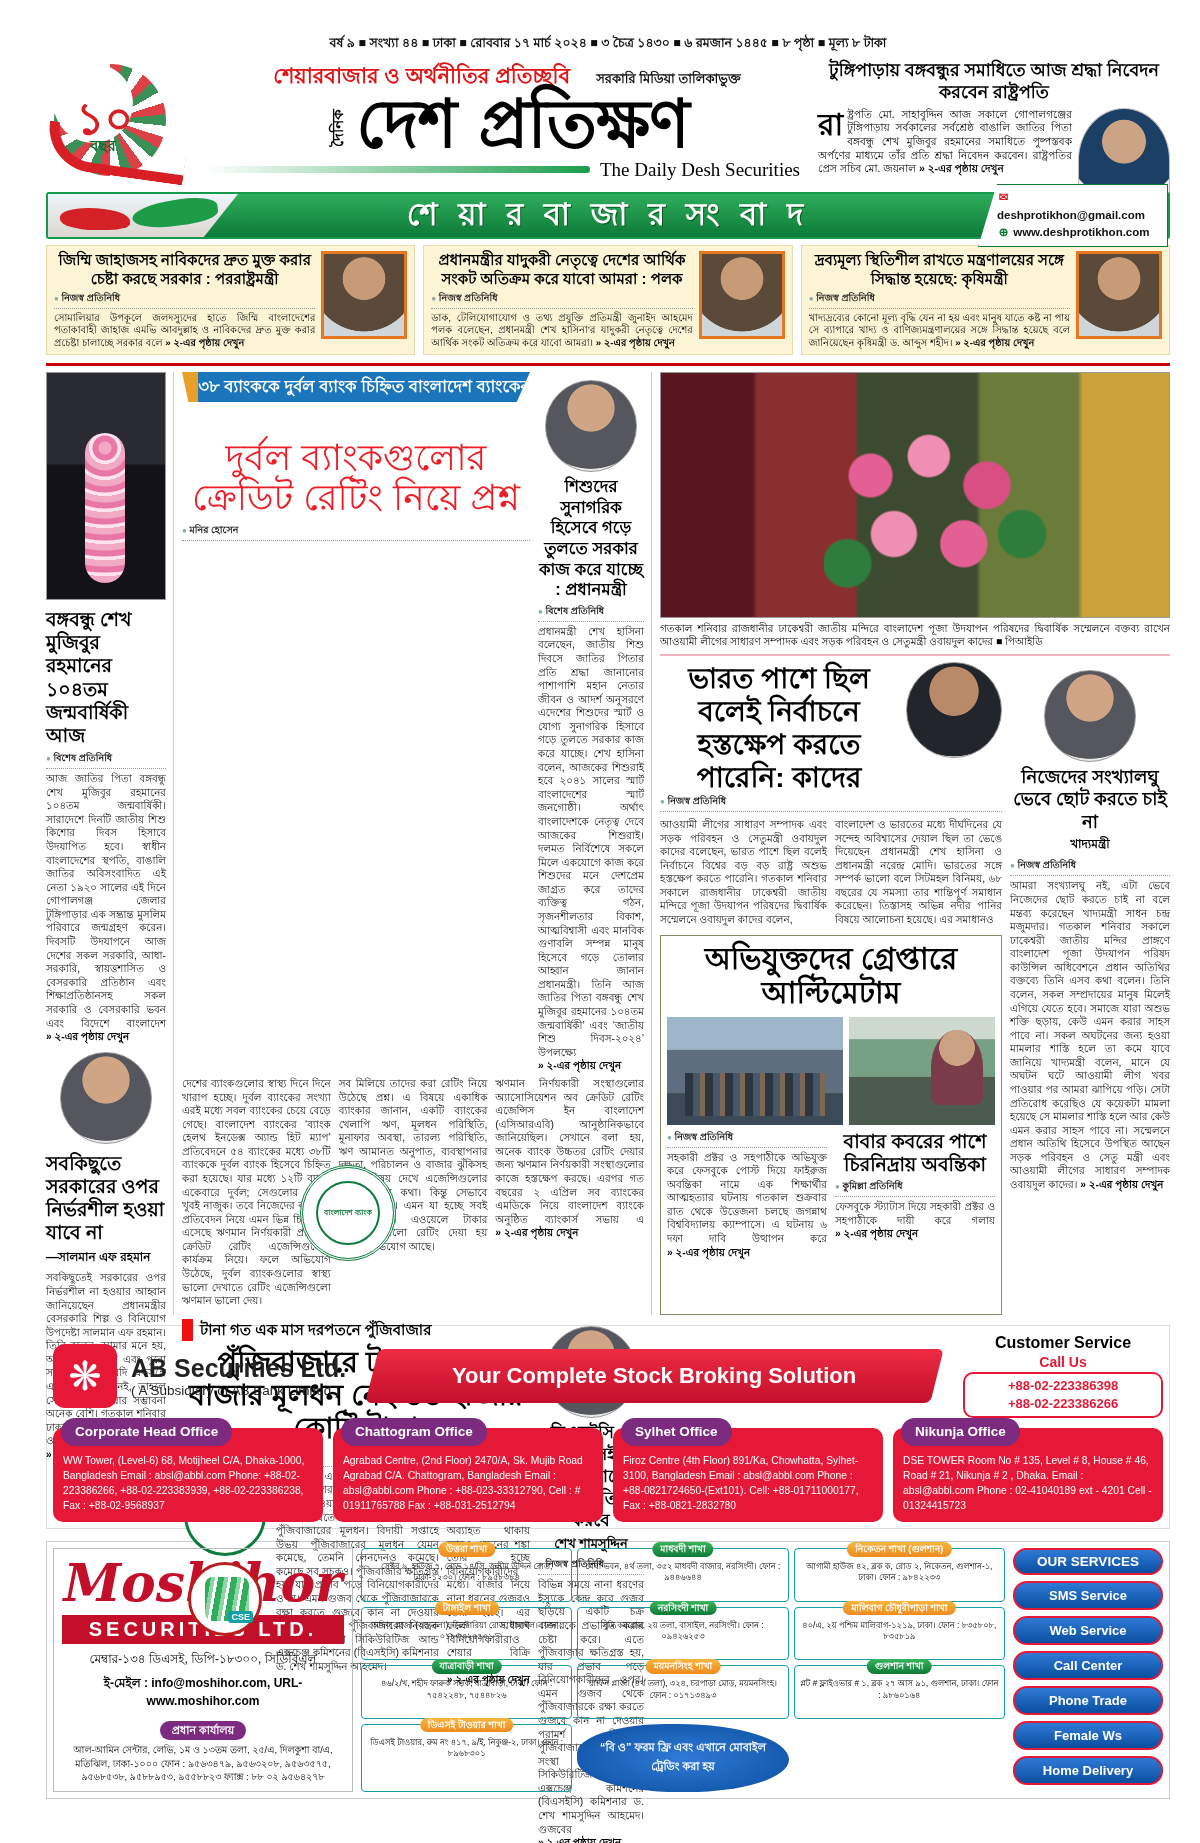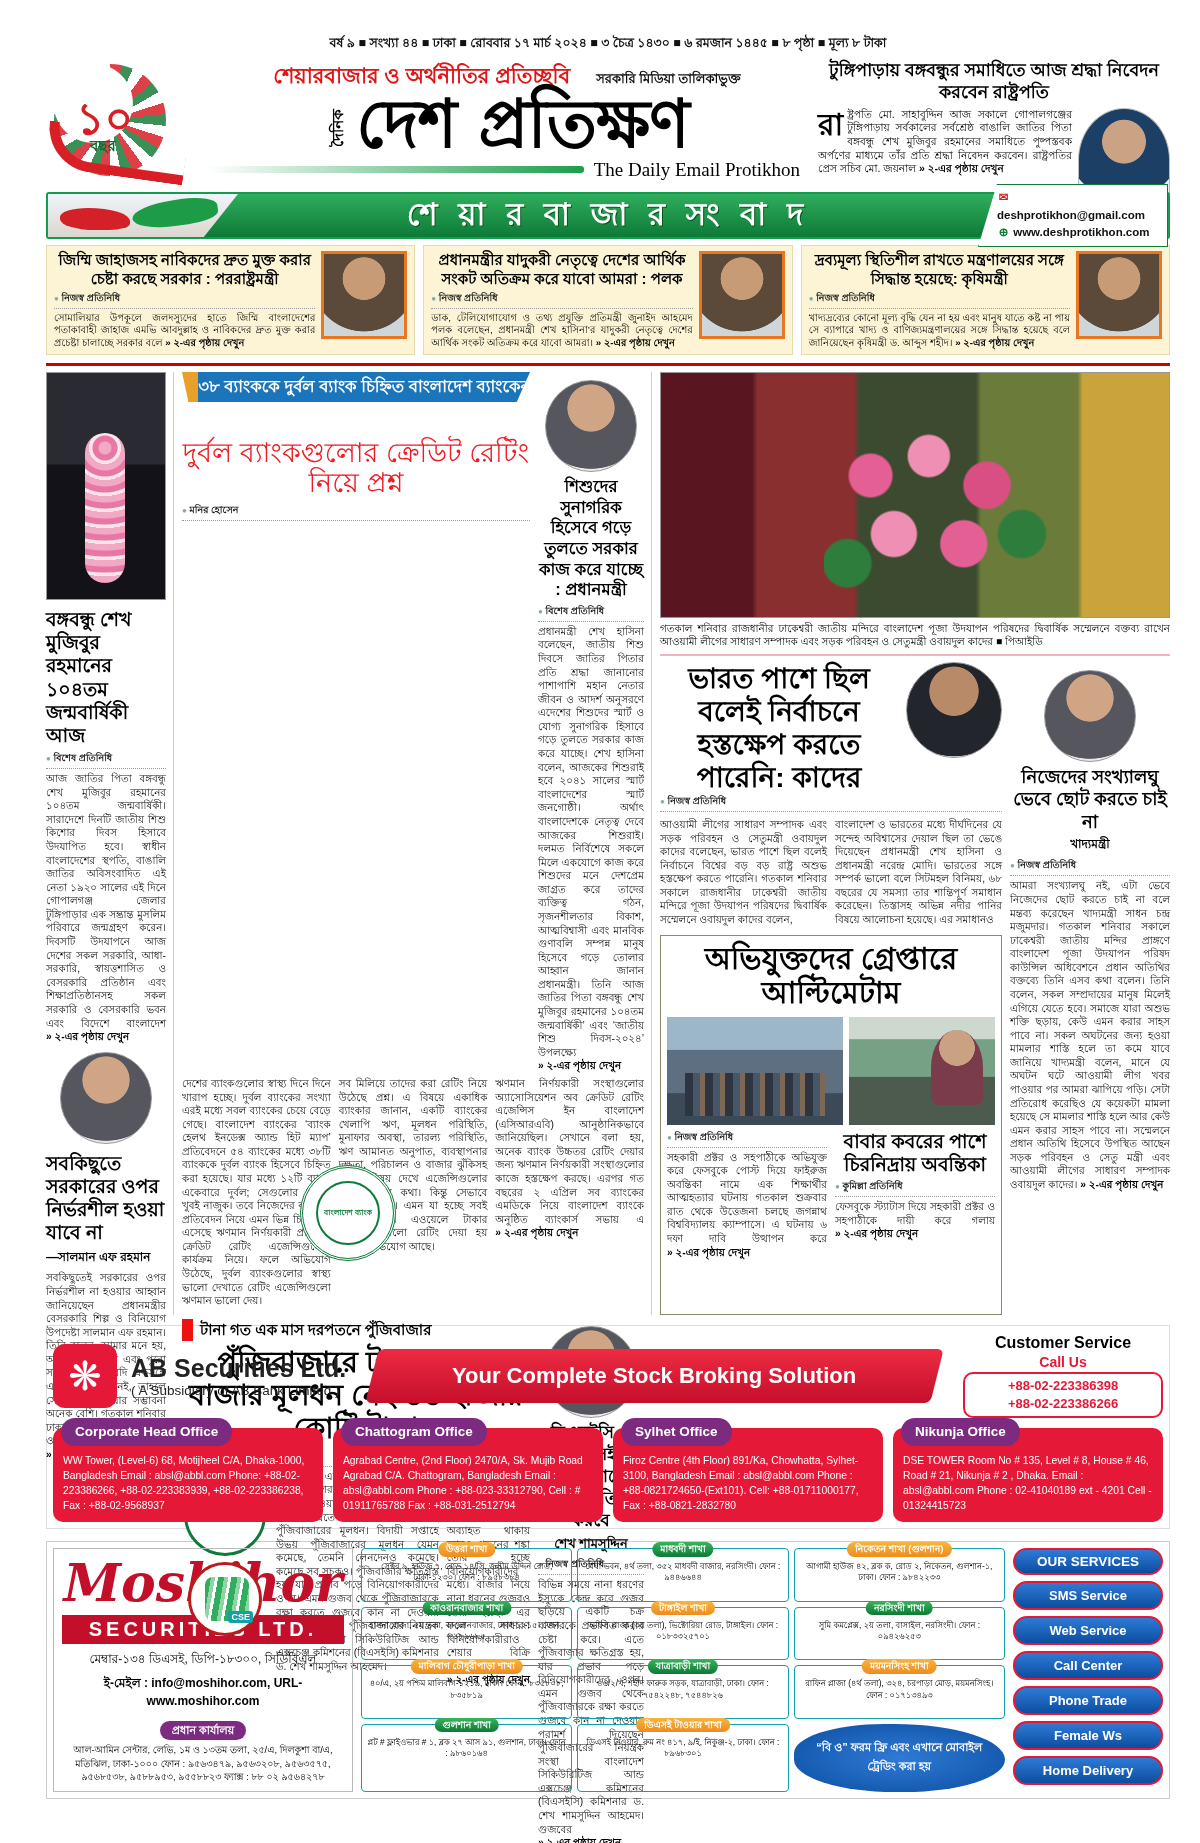--- a/index.html
+++ b/index.html
@@ -70,21 +70,21 @@
   .circ-photo { width:92px; height:92px; border-radius:50%; border:1px solid #999; margin:8px auto 4px auto;
     background: radial-gradient(circle at 50% 30%, #cfa585 0 30%, #56575e 31% 78%, #e9e9e9 79%); }
   .attrib { font-size:12px; font-weight:bold; margin:2px 0 3px 0; }
 
   .colC { width:470px; flex:none; }
   .lead-top { display:flex; gap:8px; }
   .lead-left { width:348px; flex:none; }
   .kicker { display:flex; align-items:stretch; height:30px; margin-bottom:4px; }
   .kicker-tab { width:16px; background:#e8a02b; clip-path:polygon(0 0,100% 0,100% 100%,40% 100%); }
   .kicker-bar { flex:1; background:#1b75bb; color:#fff; font-size:16.5px; font-weight:bold; display:flex; align-items:center; justify-content:center; clip-path:polygon(0 0,100% 0,96% 100%,0 100%); }
-  .lead-headline { color:#ee1c25; font-size:27px; line-height:1.12; text-align:center;margin-top:36px; }
+  .lead-headline { color:#ee1c25; font-size:36px; line-height:1.12; text-align:center;margin-top:36px; }
   .pm-col { flex:1; }
   .pm-col h3 { font-size:16.5px; line-height:1.25; text-align:center; margin:4px 0; }
   .lead-byline { margin-top:4px; }
   .lead-body { display:flex; gap:8px; margin-top:4px; position:relative; }
   .lead-body p { flex:1; }
   .bb-seal { position:absolute; left:118px; top:88px; width:96px; height:96px; border-radius:50%; background:#fff; border:3px double #0e7a3c; display:flex; align-items:center; justify-content:center; z-index:2; }
   .bb-seal-inner { width:64px; height:64px; border-radius:50%; border:2px solid #0e7a3c; color:#0e7a3c; font-size:7.5px; font-weight:bold; display:flex; align-items:center; justify-content:center; text-align:center; padding:4px; }
   .pz { margin-top:10px; display:flex; gap:8px; }
   .pz-main { width:348px; flex:none; }
   .kicker2 { display:flex; align-items:center; gap:7px; font-size:15px; font-weight:bold; margin-bottom:3px; }
@@ -186,21 +186,21 @@
       <div class="tag-row">
         <span class="tagline">শেয়ারবাজার ও অর্থনীতির প্রতিচ্ছবি</span>
         <span class="listed">সরকারি মিডিয়া তালিকাভুক্ত</span>
       </div>
       <div class="title-row">
         <span class="daily">দৈনিক</span>
         <span class="paper-title">দেশ প্রতিক্ষণ</span>
       </div>
       <div class="subtitle-row">
         <span class="subtitle-rule"></span>
-        <span class="eng-subtitle">The Daily Email Protikhon</span>
+        <span class="eng-subtitle">The Daily Desh Securities</span>
       </div>
     </div>
     <div class="president">
       <h2>টুঙ্গিপাড়ায় বঙ্গবন্ধুর সমাধিতে আজ শ্রদ্ধা নিবেদন করবেন রাষ্ট্রপতি</h2>
       <div class="pres-flex">
         <div class="pres-text">
           <span class="dropcap">রা</span><span>ষ্ট্রপতি মো. সাহাবুদ্দিন আজ সকালে গোপালগঞ্জের টুঙ্গিপাড়ায় সর্বকালের সর্বশ্রেষ্ঠ বাঙালি জাতির পিতা বঙ্গবন্ধু শেখ মুজিবুর রহমানের সমাধিতে পুষ্পস্তবক অর্পণের মাধ্যমে তাঁর প্রতি শ্রদ্ধা নিবেদন করবেন। রাষ্ট্রপতির প্রেস সচিব মো. জয়নাল</span>
           <span class="more">» ২-এর পৃষ্ঠায় দেখুন</span>
         </div>
         <div class="pres-photo"></div>
@@ -410,21 +410,20 @@
       <div class="mo-mail">ই-মেইল : info@moshihor.com, URL- www.moshihor.com</div>
       <div class="mo-head">
         <span class="pill">প্রধান কার্যালয়</span>
         <div>আল-আমিন সেন্টার, লেভি, ১ম ও ১৩তম তলা, ২৫/এ, দিলকুশা বা/এ, মতিঝিল, ঢাকা-১০০০ ফোন : ৯৫৬৩৪৭৯, ৯৫৬৩২০৮, ৯৫৬৩৫৭৫, ৯৫৬৮৫৩৮, ৯৫৮৮৯৫৩, ৯৫৫৮৮২৩ ফ্যাক্স : ৮৮ ০২ ৯৫৬৪২৭৮</div>
       </div>
     </div>
     <div class="mo-mid">
       <div class="branch"><span class="bh">উত্তরা শাখা</span><span>সেক্টর ৯, হাউজ ৭, রোড ১৪/সি, জসীম উদ্দিন রোড, ঢাকা-১২৩০। ফোন : ৮৯৫৮৩৮৪</span></div>
       <div class="branch green"><span class="bh">মাধবদী শাখা</span><span>মেঘা ভবন, ৪র্থ তলা, ৩৫২ মাধবদী বাজার, নরসিংদী। ফোন : ৯৪৪৬৬৪৪</span></div>
       <div class="branch"><span class="bh">নিকেতন শাখা (গুলশান)</span><span>আগামী হাউজ ৪২, ব্লক ক, রোড ২, নিকেতন, গুলশান-১, ঢাকা। ফোন : ৯৮৪২২৩৩</span></div>
-      <div class="branch green"><span class="bh">কাওরানবাজার শাখা</span><span>হাসনা প্লাজা, ৫ম তলা, কাওরানবাজার, ঢাকা-১২১৫। ফোন : ৮১৮৯৬৮৫</span></div>
       <div class="branch"><span class="bh">টাঙ্গাইল শাখা</span><span>অফিস প্লাজা (৩য় তলা), ভিক্টোরিয়া রোড, টাঙ্গাইল। ফোন : ০১৮৩৩২৫৭০১</span></div>
       <div class="branch green"><span class="bh">নরসিংদী শাখা</span><span>সুমি কমপ্লেক্স, ২য় তলা, বাসাইল, নরসিংদী। ফোন : ০৯৪২৬২৫৩</span></div>
       <div class="branch"><span class="bh">মালিবাগ চৌধুরীপাড়া শাখা</span><span>৪০/এ, ২য় পশ্চিম মালিবাগ-১২১৯, ঢাকা। ফোন : ৮৩৫৮০৮, ৮৩৫৮১৯</span></div>
       <div class="branch green"><span class="bh">যাত্রাবাড়ী শাখা</span><span>৪৬/২/খ, শহীদ ফারুক সড়ক, যাত্রাবাড়ী, ঢাকা। ফোন : ৭৫৪২২৪৮, ৭৫৪৪৮২৬</span></div>
       <div class="branch"><span class="bh">ময়মনসিংহ শাখা</span><span>রাফিন প্লাজা (৪র্থ তলা), ৩২৪, চরপাড়া মোড়, ময়মনসিংহ। ফোন : ০১৭১৩৪৯৩</span></div>
       <div class="branch green"><span class="bh">গুলশান শাখা</span><span>প্লট # ফ্লাইওভার # ১, ব্লক ২৭ আস ৯১, গুলশান, ঢাকা। ফোন : ৯৮৬০১৬৪</span></div>
       <div class="branch"><span class="bh">ডিএসই টাওয়ার শাখা</span><span>ডিএসই টাওয়ার, রুম নং ৪১৭, ৯/ই, নিকুঞ্জ-২, ঢাকা। ফোন : ৮৯৬৮৩০১</span></div>
       <div class="mo-note">“বি ও” ফরম ফ্রি এবং এখানে মোবাইল ট্রেডিং করা হয়</div>
     </div>
     <div class="mo-right">

